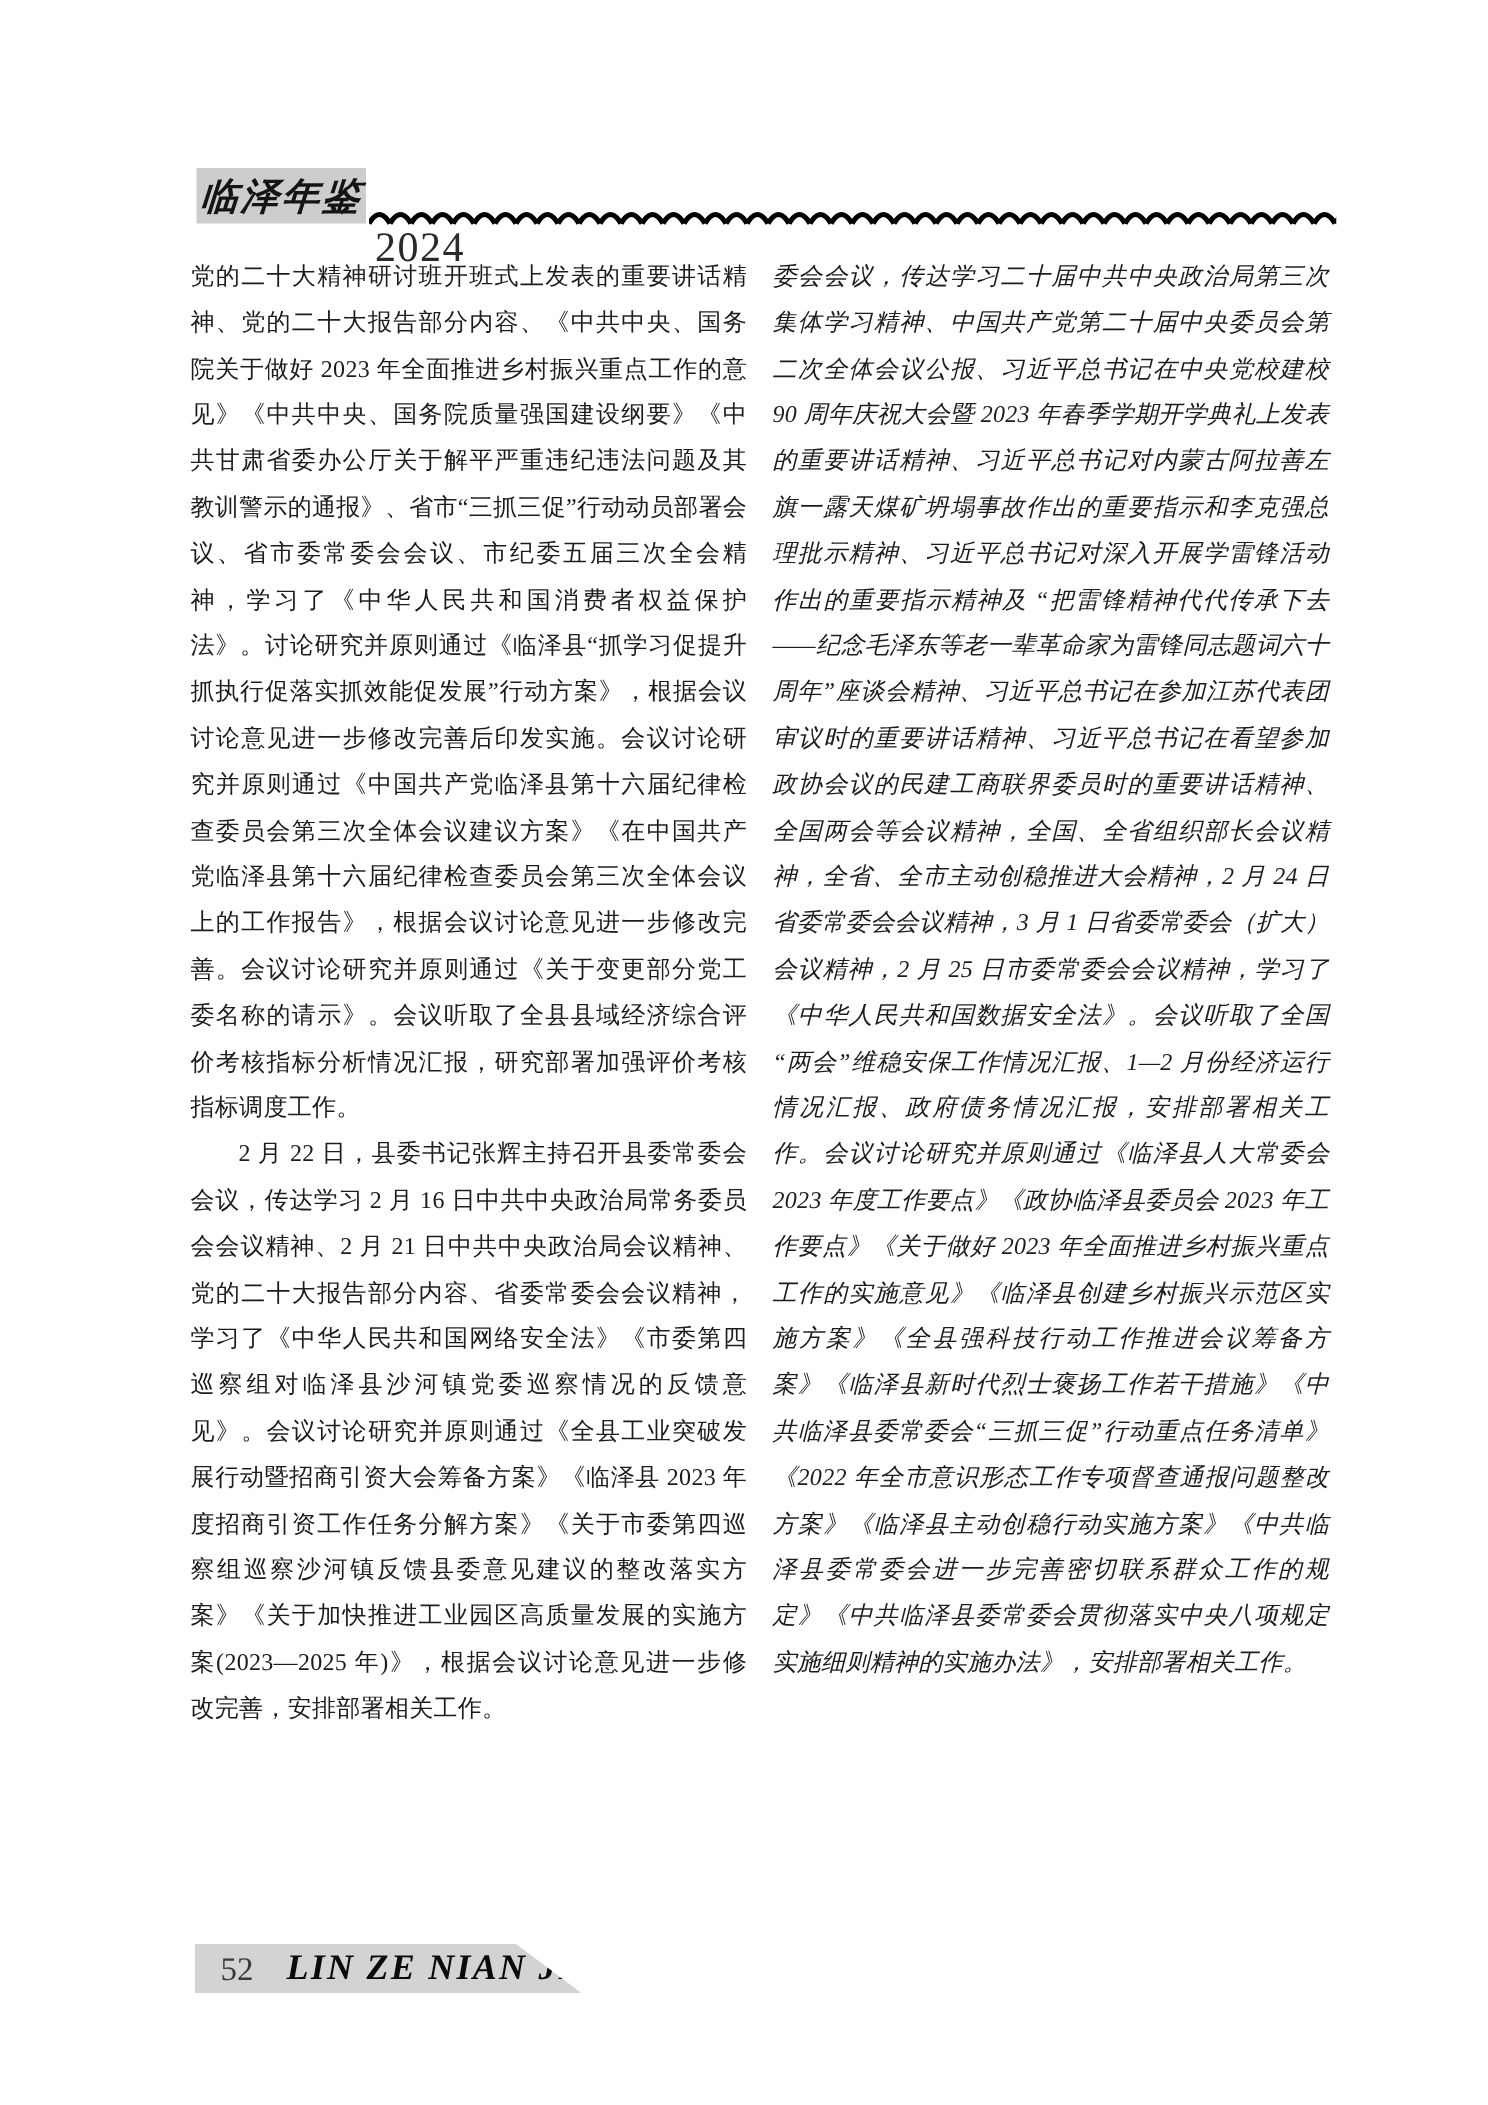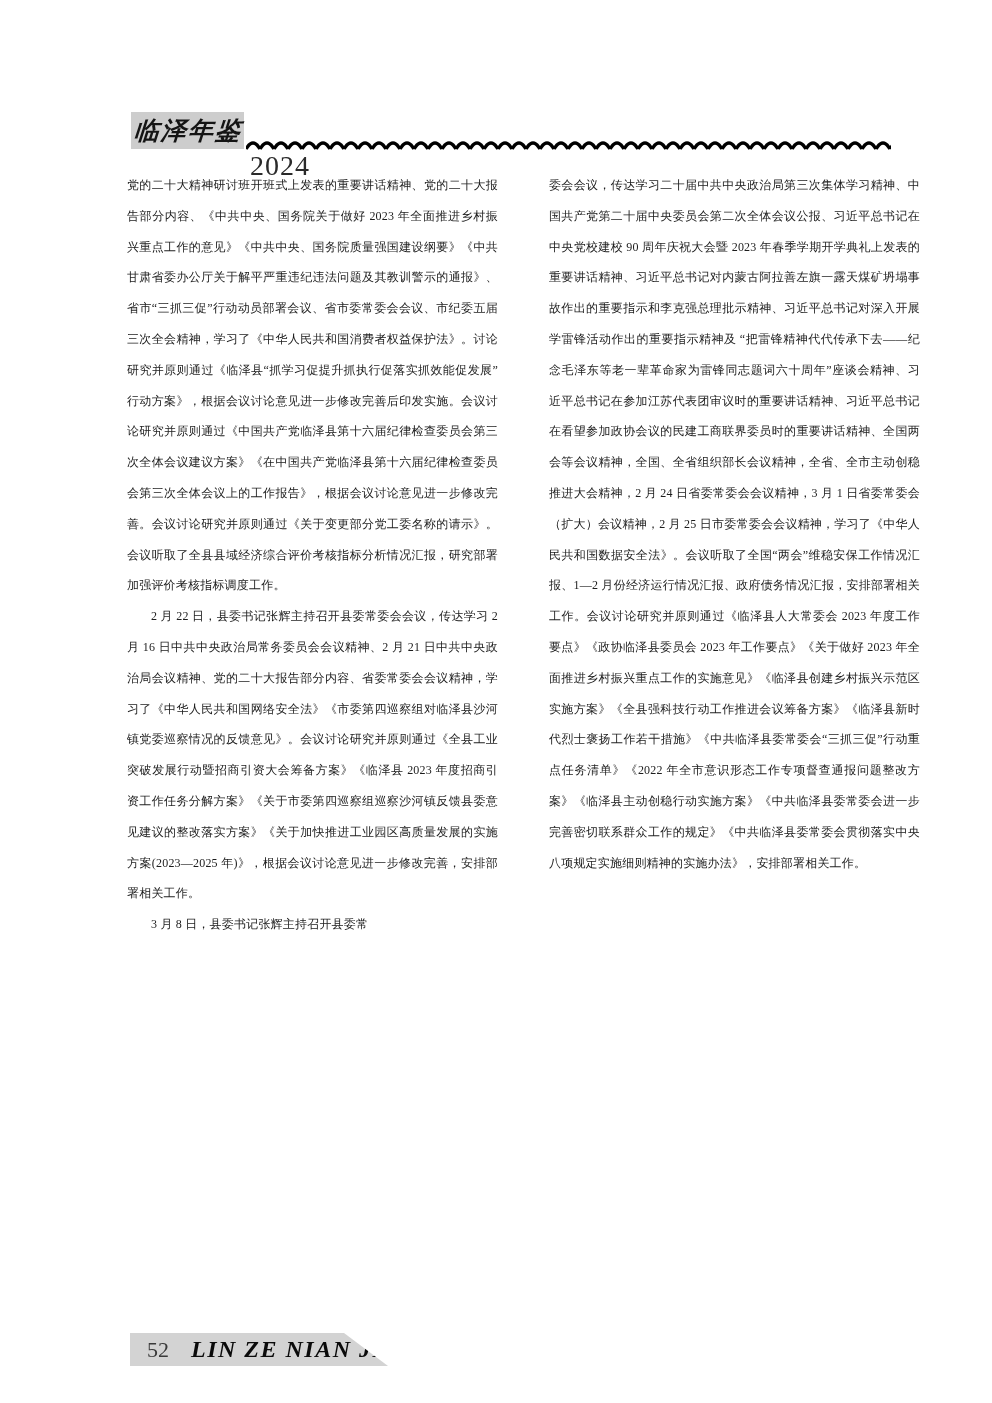--- a/index.html
+++ b/index.html
@@ -43,33 +43,33 @@
     left: 246px; top: 140px;
     width: 645px; height: 12px;
   }
 
   
   .column {
     position: absolute;
     top: 170px;
     width: 371px;
     text-align: justify;
-    font-size: 12px;
+    font-size: 16px;
     line-height: 30.8px;
     letter-spacing: 0.2px;
   }
   .column-left  { left: 127px; }
-  .column-right { left: 549px; }
+  .column-right { left: 515px; font-style: italic; }
   .column p { margin: 0; }
   .column p.indent { text-indent: 2em; }
 
   
   .footer-band {
     position: absolute;
-    left: 130px; top: 1333px;
+    left: 130px; top: 1296px;
     width: 258px; height: 33px;
     background: #d3d3d3;
     clip-path: polygon(0 0, 214px 0, 258px 100%, 0 100%);
     display: flex;
     align-items: center;
   }
   .page-number {
     margin-left: 17px;
     font-size: 22px;
     color: #3a3a3a;
@@ -99,21 +99,20 @@
       <pattern id="wv" width="14" height="12" patternUnits="userSpaceOnUse">
         <path d="M0 9 Q 7 -3 14 9" fill="none" stroke="#000000" stroke-width="3.4"></path>
       </pattern>
     </defs>
     <rect x="0" y="0" width="645" height="12" fill="url(#wv)"></rect>
   </svg>
 
   <div class="column column-left">
     <p>党的二十大精神研讨班开班式上发表的重要讲话精神、党的二十大报告部分内容、《中共中央、国务院关于做好 2023 年全面推进乡村振兴重点工作的意见》《中共中央、国务院质量强国建设纲要》《中共甘肃省委办公厅关于解平严重违纪违法问题及其教训警示的通报》、省市“三抓三促”行动动员部署会议、省市委常委会会议、市纪委五届三次全会精神，学习了《中华人民共和国消费者权益保护法》。讨论研究并原则通过《临泽县“抓学习促提升抓执行促落实抓效能促发展”行动方案》，根据会议讨论意见进一步修改完善后印发实施。会议讨论研究并原则通过《中国共产党临泽县第十六届纪律检查委员会第三次全体会议建议方案》《在中国共产党临泽县第十六届纪律检查委员会第三次全体会议上的工作报告》，根据会议讨论意见进一步修改完善。会议讨论研究并原则通过《关于变更部分党工委名称的请示》。会议听取了全县县域经济综合评价考核指标分析情况汇报，研究部署加强评价考核指标调度工作。</p>
     <p class="indent">2 月 22 日，县委书记张辉主持召开县委常委会会议，传达学习 2 月 16 日中共中央政治局常务委员会会议精神、2 月 21 日中共中央政治局会议精神、党的二十大报告部分内容、省委常委会会议精神，学习了《中华人民共和国网络安全法》《市委第四巡察组对临泽县沙河镇党委巡察情况的反馈意见》。会议讨论研究并原则通过《全县工业突破发展行动暨招商引资大会筹备方案》《临泽县 2023 年度招商引资工作任务分解方案》《关于市委第四巡察组巡察沙河镇反馈县委意见建议的整改落实方案》《关于加快推进工业园区高质量发展的实施方案(2023—2025 年)》，根据会议讨论意见进一步修改完善，安排部署相关工作。</p>
-    <p class="indent">3 月 8 日，县委书记张辉主持召开县委常</p>
   </div>
 
   <div class="column column-right">
     <p>委会会议，传达学习二十届中共中央政治局第三次集体学习精神、中国共产党第二十届中央委员会第二次全体会议公报、习近平总书记在中央党校建校 90 周年庆祝大会暨 2023 年春季学期开学典礼上发表的重要讲话精神、习近平总书记对内蒙古阿拉善左旗一露天煤矿坍塌事故作出的重要指示和李克强总理批示精神、习近平总书记对深入开展学雷锋活动作出的重要指示精神及 “把雷锋精神代代传承下去——纪念毛泽东等老一辈革命家为雷锋同志题词六十周年”座谈会精神、习近平总书记在参加江苏代表团审议时的重要讲话精神、习近平总书记在看望参加政协会议的民建工商联界委员时的重要讲话精神、全国两会等会议精神，全国、全省组织部长会议精神，全省、全市主动创稳推进大会精神，2 月 24 日省委常委会会议精神，3 月 1 日省委常委会（扩大）会议精神，2 月 25 日市委常委会会议精神，学习了《中华人民共和国数据安全法》。会议听取了全国“两会”维稳安保工作情况汇报、1—2 月份经济运行情况汇报、政府债务情况汇报，安排部署相关工作。会议讨论研究并原则通过《临泽县人大常委会 2023 年度工作要点》《政协临泽县委员会 2023 年工作要点》《关于做好 2023 年全面推进乡村振兴重点工作的实施意见》《临泽县创建乡村振兴示范区实施方案》《全县强科技行动工作推进会议筹备方案》《临泽县新时代烈士褒扬工作若干措施》《中共临泽县委常委会“三抓三促”行动重点任务清单》《2022 年全市意识形态工作专项督查通报问题整改方案》《临泽县主动创稳行动实施方案》《中共临泽县委常委会进一步完善密切联系群众工作的规定》《中共临泽县委常委会贯彻落实中央八项规定实施细则精神的实施办法》，安排部署相关工作。</p>
   </div>
 
   <div class="footer-band">
     <span class="page-number">52</span>
     <span class="footer-title">LIN ZE NIAN JIAN</span>
   </div>

